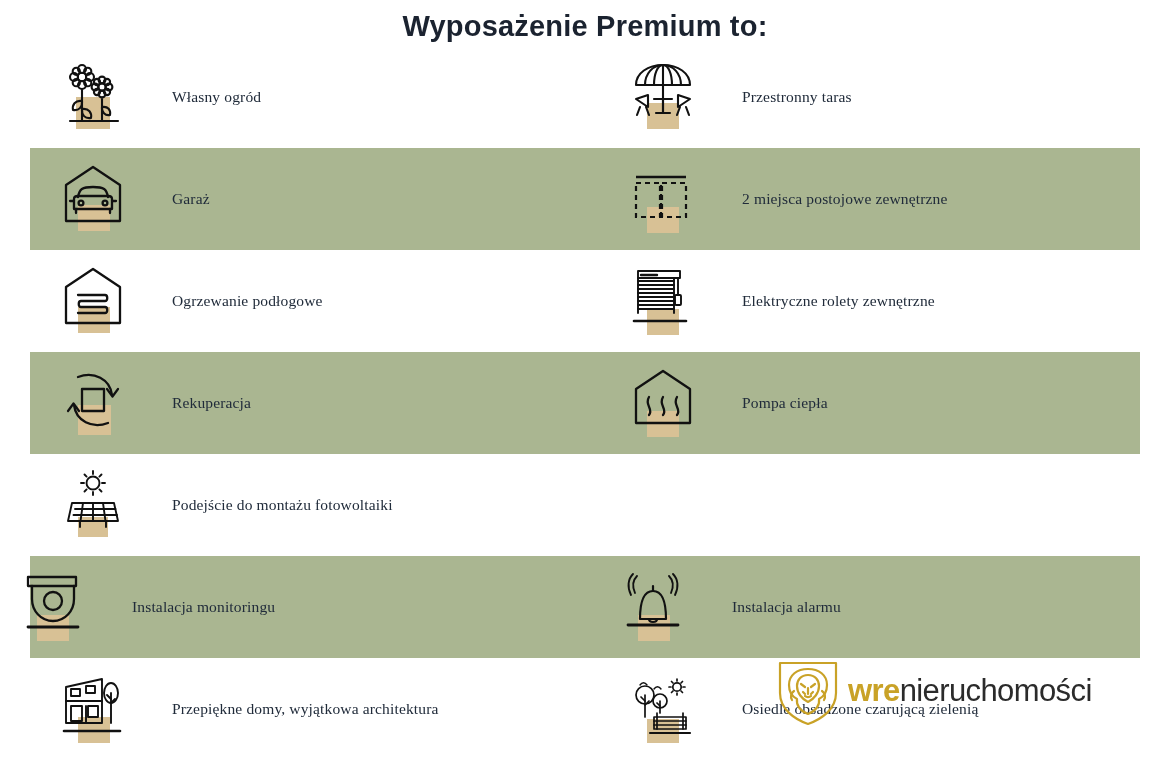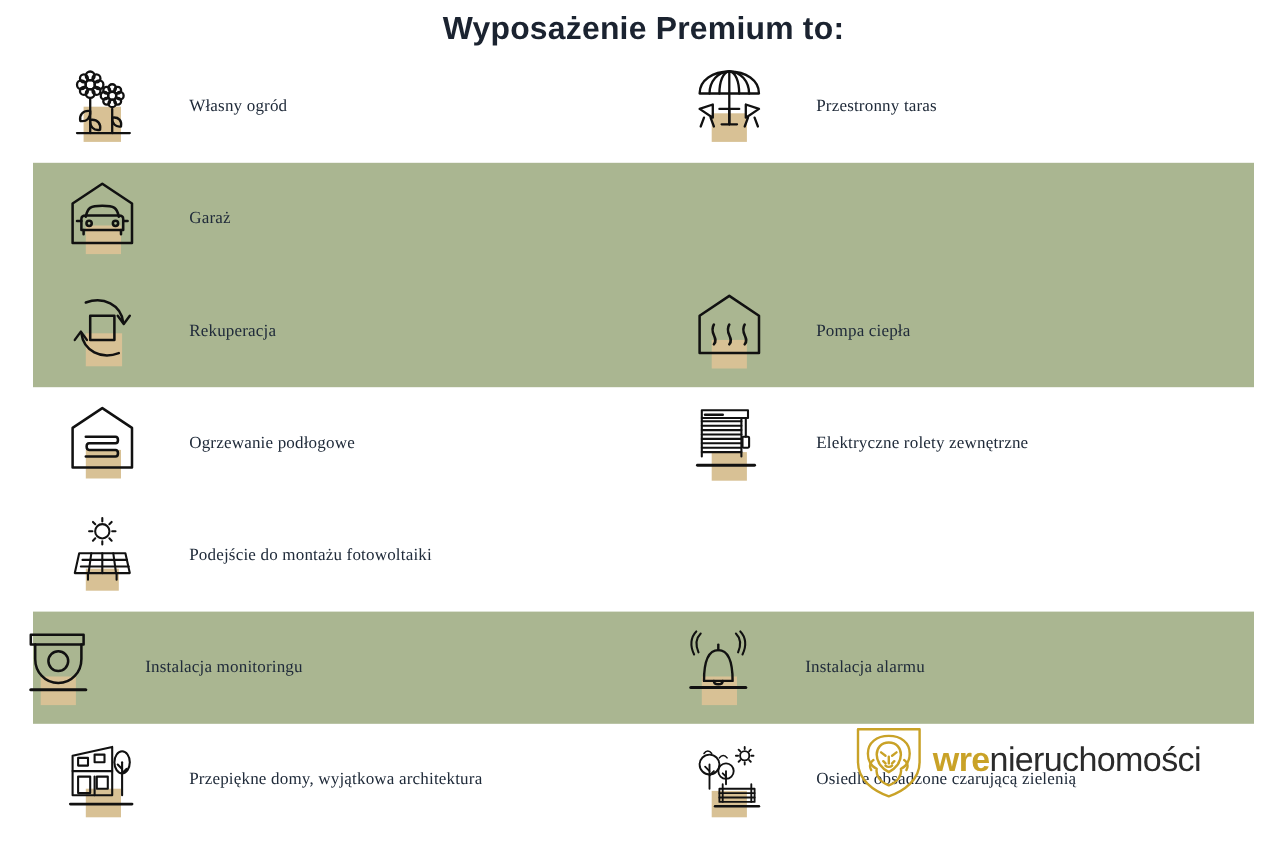--- a/index.html
+++ b/index.html
@@ -190,47 +190,31 @@
             <path d="M18 34 C19.5 26 22 24 33 24 C44 24 46.5 26 48 34"></path>
             <path d="M14 36 C14 33.5 15.5 33 18 33 L48 33 C50.5 33 52 33.5 52 36 L52 46 L14 46 Z"></path>
             <path d="M14 38 L10 38 M52 38 L56 38"></path>
             <circle cx="21" cy="40" r="2.4"></circle>
             <circle cx="45" cy="40" r="2.4"></circle>
             <path d="M16 46 L16 50 M50 46 L50 50"></path>
           </svg>
         </div>
         <div class="feature-label">Garaż</div>
       </div>
-    </div>
-
-    <div class="row striped">
-      <div class="cell left">
-        <div class="icon-wrap">
-          <div class="tan-block" style="left:18px; top:38px; width:33px; height:30px;"></div>
-          <svg width="66" height="72" viewBox="0 0 66 72" fill="none" stroke="#111" stroke-width="2.3" stroke-linecap="round" stroke-linejoin="round">
-            <rect x="22" y="22" width="22" height="22"></rect>
-            <path d="M18 10 C34 4 50 12 52 28"></path>
-            <path d="M47 22 L52.5 29.5 L58 22" stroke-width="2.2"></path>
-            <path d="M48 56 C32 62 16 54 14 38"></path>
-            <path d="M19 44 L13.5 36.5 L8 44" stroke-width="2.2"></path>
-          </svg>
-        </div>
-        <div class="feature-label">Rekuperacja</div>
-      </div>
       <div class="cell right">
         <div class="icon-wrap">
           <div class="tan-block" style="left:17px; top:44px; width:32px; height:26px;"></div>
-          <svg width="66" height="72" viewBox="0 0 66 72" fill="none" stroke="#111" stroke-width="2.3" stroke-linecap="round" stroke-linejoin="round">
-            <path d="M6 22 L33 4 L60 22 L60 56 L6 56 Z"></path>
-            <path d="M19 48 C24 42 14 38 19 30"></path>
-            <path d="M33 48 C38 42 28 38 33 30"></path>
-            <path d="M47 48 C52 42 42 38 47 30"></path>
-          </svg>
-        </div>
-        <div class="feature-label">Pompa ciepła</div>
+          <svg width="66" height="72" viewBox="0 0 66 72" fill="none" stroke="#111" stroke-width="2.2" stroke-linecap="butt">
+            <path d="M6 14 L56 14" stroke-width="2.6"></path>
+            <rect x="6" y="20" width="24" height="34" stroke-dasharray="5 4"></rect>
+            <rect x="32" y="20" width="24" height="34" stroke-dasharray="5 4"></rect>
+            <path d="M31 22 L31 50" stroke-dasharray="5 4"></path>
+          </svg>
+        </div>
+        <div class="feature-label">2 miejsca postojowe zewnętrzne</div>
       </div>
     </div>
 
     <div class="row">
       <div class="cell left">
         <div class="icon-wrap">
           <div class="tan-block" style="left:18px; top:42px; width:32px; height:26px;"></div>
           <svg width="66" height="72" viewBox="0 0 66 72" fill="none" stroke="#111" stroke-width="2.3" stroke-linecap="round" stroke-linejoin="round">
             <path d="M6 22 L33 4 L60 22 L60 58 L6 58 Z"></path>
             <path d="M18 30 L45 30 C48 30 48 36 45 36 L21 36 C18 36 18 42 21 42 L45 42 C48 42 48 48 45 48 L18 48"></path>
@@ -245,20 +229,48 @@
             <rect x="8" y="6" width="42" height="7"></rect>
             <path d="M11 10 L27 10" stroke-width="2.4"></path>
             <path d="M8 16 L44 16 M8 20 L44 20 M8 24 L44 24 M8 28 L44 28 M8 32 L44 32 M8 36 L44 36 M8 40 L44 40 M8 44 L44 44"></path>
             <path d="M8 13 L8 48 M44 13 L44 48"></path>
             <path d="M48 13 L48 30"></path>
             <rect x="45" y="30" width="6" height="10" rx="1"></rect>
             <path d="M4 56 L56 56" stroke-width="2.6"></path>
           </svg>
         </div>
         <div class="feature-label">Elektryczne rolety zewnętrzne</div>
+      </div>
+    </div>
+
+    <div class="row striped">
+      <div class="cell left">
+        <div class="icon-wrap">
+          <div class="tan-block" style="left:18px; top:38px; width:33px; height:30px;"></div>
+          <svg width="66" height="72" viewBox="0 0 66 72" fill="none" stroke="#111" stroke-width="2.3" stroke-linecap="round" stroke-linejoin="round">
+            <rect x="22" y="22" width="22" height="22"></rect>
+            <path d="M18 10 C34 4 50 12 52 28"></path>
+            <path d="M47 22 L52.5 29.5 L58 22" stroke-width="2.2"></path>
+            <path d="M48 56 C32 62 16 54 14 38"></path>
+            <path d="M19 44 L13.5 36.5 L8 44" stroke-width="2.2"></path>
+          </svg>
+        </div>
+        <div class="feature-label">Rekuperacja</div>
+      </div>
+      <div class="cell right">
+        <div class="icon-wrap">
+          <div class="tan-block" style="left:17px; top:44px; width:32px; height:26px;"></div>
+          <svg width="66" height="72" viewBox="0 0 66 72" fill="none" stroke="#111" stroke-width="2.3" stroke-linecap="round" stroke-linejoin="round">
+            <path d="M6 22 L33 4 L60 22 L60 56 L6 56 Z"></path>
+            <path d="M19 48 C24 42 14 38 19 30"></path>
+            <path d="M33 48 C38 42 28 38 33 30"></path>
+            <path d="M47 48 C52 42 42 38 47 30"></path>
+          </svg>
+        </div>
+        <div class="feature-label">Pompa ciepła</div>
       </div>
     </div>
 
     <div class="row">
       <div class="cell left">
         <div class="icon-wrap">
           <div class="tan-block" style="left:18px; top:48px; width:30px; height:20px;"></div>
           <svg width="66" height="72" viewBox="0 0 66 72" fill="none" stroke="#111" stroke-width="1.9" stroke-linecap="round" stroke-linejoin="round">
             <circle cx="33" cy="14" r="6.5"></circle>
             <path d="M33 2 L33 5 M33 23 L33 26 M21 14 L24 14 M42 14 L45 14

